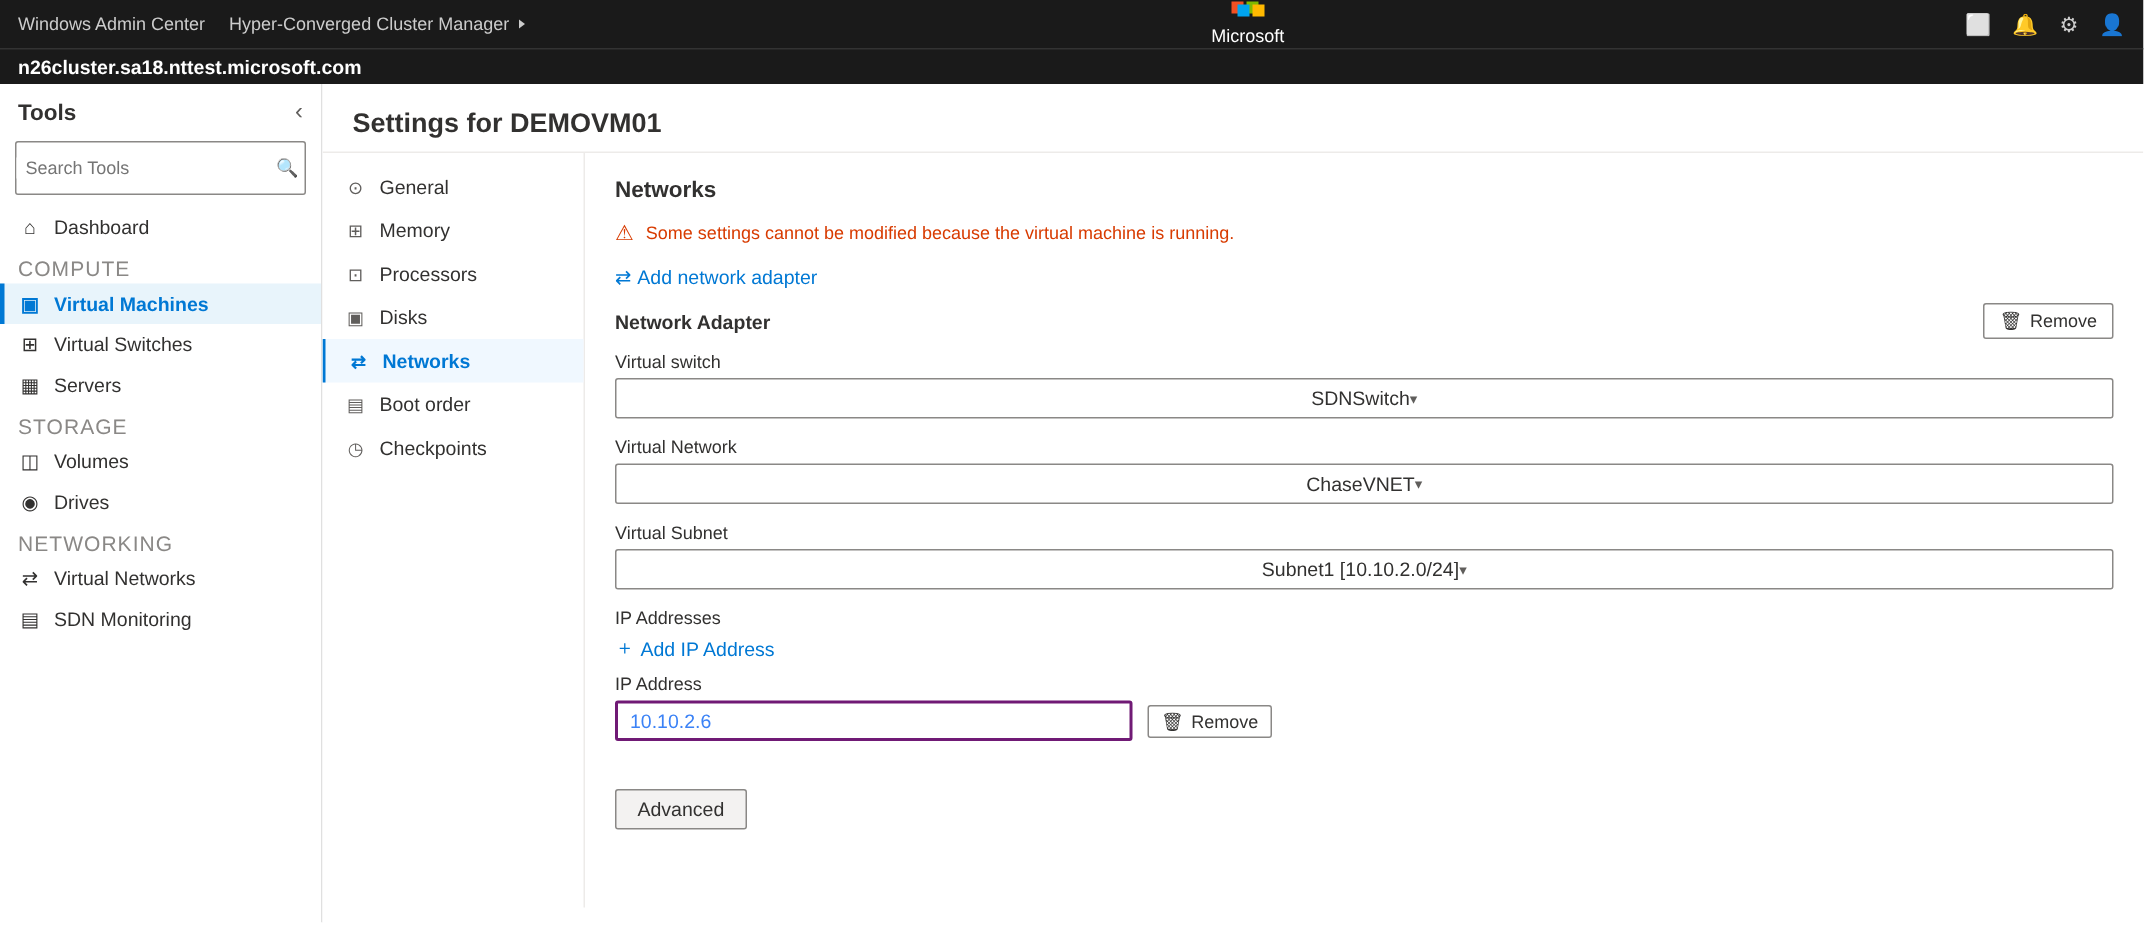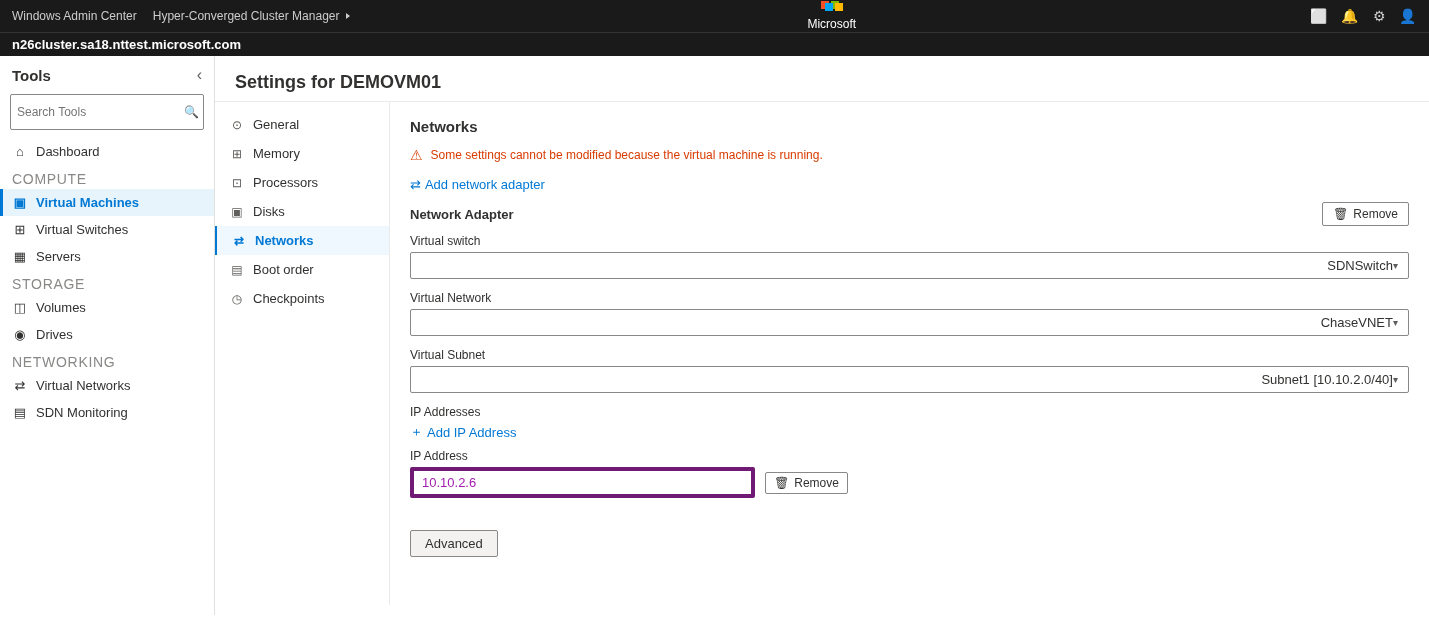--- a/index.html
+++ b/index.html
@@ -136,43 +136,43 @@
     .remove-btn {
       display: flex; align-items: center; gap: 5px;
       padding: 4px 10px; border: 1px solid #8a8886; background: #fff;
       font-size: 12px; cursor: pointer; color: #323130; border-radius: 2px;
     }
 
     .field-label { font-size: 12px; color: #323130; margin-bottom: 4px; font-weight: 400; }
     .field-group { margin-bottom: 12px; }
 
     .dropdown-field {
-      display: flex; align-items: center; justify-content: flex-end;
+      display: flex; align-items: center; justify-content: center;
       border: 1px solid #8a8886; background: #fff; padding: 5px 10px;
       font-size: 13px; color: #323130; cursor: pointer; border-radius: 2px;
       width: 100%;
     }
     .dropdown-chevron { font-size: 10px; color: #605e5c; }
 
     .ip-section { margin-top: 4px; }
     .ip-add-link {
       display: flex; align-items: center; gap: 4px;
       color: #0078d4; font-size: 13px; cursor: pointer; margin-bottom: 8px;
     }
 
     .ip-row { display: flex; align-items: center; gap: 10px; margin-bottom: 6px; }
     .ip-field-label { font-size: 12px; color: #323130; }
     .ip-remove-btn {
       display: flex; align-items: center; gap: 5px;
       padding: 3px 8px; border: 1px solid #8a8886; background: #fff;
       font-size: 12px; cursor: pointer; color: #323130; border-radius: 2px;
     }
     .ip-input {
-      border: 4px solid #701a75; padding: 4px 8px; font-size: 13px;
-      width: 345px; border-radius: 2px; outline: none; color: #a21caf;
+      border: 2px solid #701a75; padding: 4px 8px; font-size: 13px;
+      width: 345px; border-radius: 2px; outline: none; color: #3b82f6;
     }
 
     .advanced-btn {
       margin-top: 24px;
       padding: 5px 14px; border: 1px solid #8a8886; background: #f3f2f1;
       font-size: 13px; cursor: pointer; color: #323130; border-radius: 2px;
     }
   </style>
 </head>
 <body>
@@ -336,21 +336,21 @@
             <div class="field-label">Virtual Network</div>
             <div class="dropdown-field">
               <span>ChaseVNET</span>
               <span class="dropdown-chevron">▾</span>
             </div>
           </div>
 
           <div class="field-group">
             <div class="field-label">Virtual Subnet</div>
             <div class="dropdown-field">
-              <span>Subnet1 [10.10.2.0/40]</span>
+              <span>Subnet1 [10.10.2.0/24]</span>
               <span class="dropdown-chevron">▾</span>
             </div>
           </div>
 
           <div class="ip-section">
             <div class="field-label">IP Addresses</div>
             <div class="ip-add-link">
               <span>＋</span>
               <span>Add IP Address</span>
             </div>

